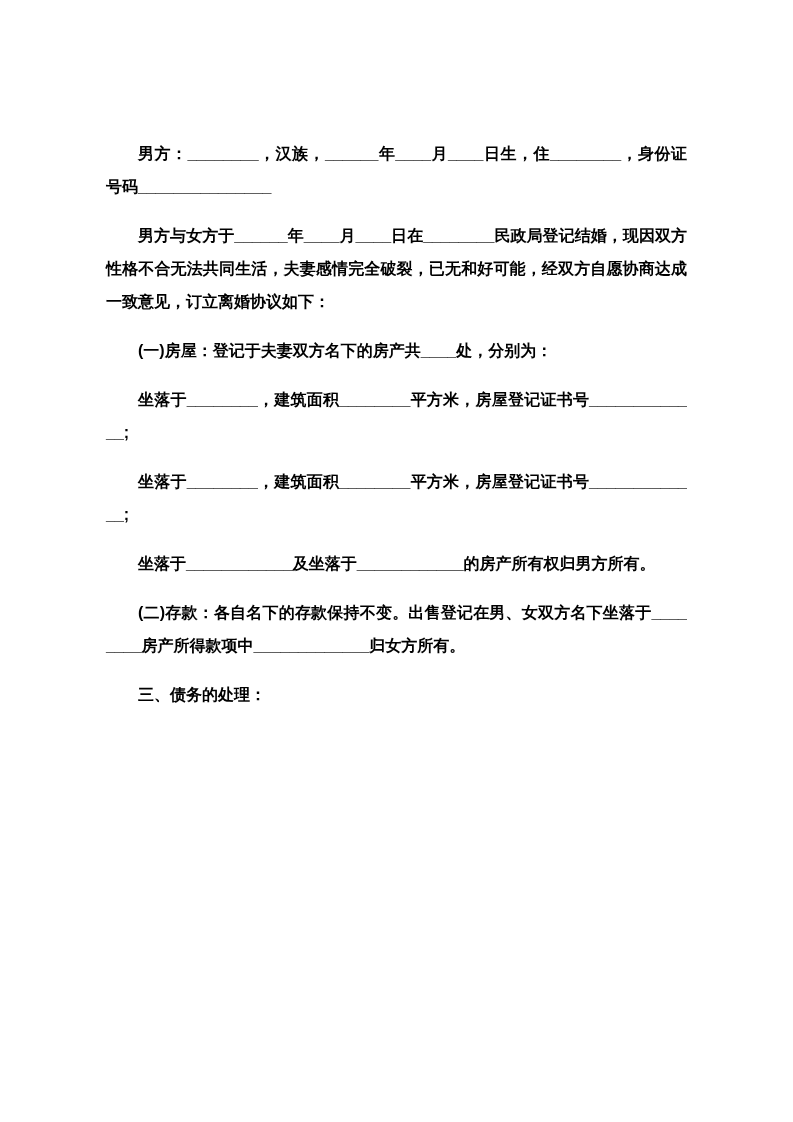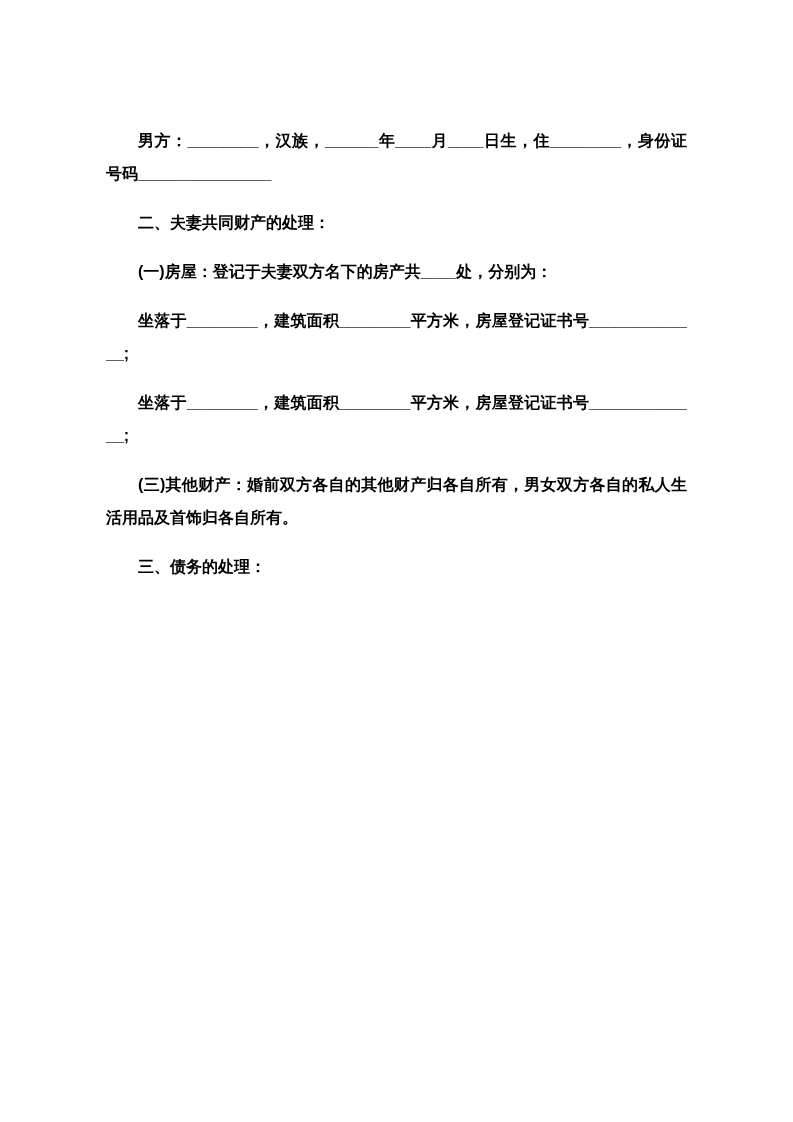--- a/index.html
+++ b/index.html
@@ -4,21 +4,21 @@
 <style>
   html, body {
     margin: 0;
     padding: 0;
     background: #ffffff;
   }
   .page {
     position: relative;
     width: 793px;
     height: 946px;
-    margin: 4px auto;
+    margin: 17px auto;
     background: #ffffff;
     box-sizing: border-box;
     padding: 120px 106px 40px 106px;
     font-family: "Liberation Sans", "DejaVu Sans", sans-serif;
     font-size: 16px;
     font-weight: 700;
     line-height: 33px;
     color: #000000;
     overflow: hidden;
   }
@@ -27,19 +27,20 @@
     text-indent: 2em;
     text-align: justify;
     word-break: break-all;
   }
 </style>
 </head>
 <body>
 
 <div class="page">
   <p class="para">男方：________，汉族，______年____月____日生，住________，身份证号码_______________</p>
-  <p class="para">二、夫妻共同财产的处理：</p>
+  <p class="para">男方与女方于______年____月____日在________民政局登记结婚，现因双方性格不合无法共同生活，夫妻感情完全破裂，已无和好可能，经双方自愿协商达成一致意见，订立离婚协议如下：</p>
   <p class="para">(一)房屋：登记于夫妻双方名下的房产共____处，分别为：</p>
   <p class="para">坐落于________，建筑面积________平方米，房屋登记证书号_____________;</p>
   <p class="para">坐落于________，建筑面积________平方米，房屋登记证书号_____________;</p>
-  <p class="para">(三)其他财产：婚前双方各自的其他财产归各自所有，男女双方各自的私人生活用品及首饰归各自所有。</p>
+  <p class="para">坐落于____________及坐落于____________的房产所有权归男方所有。</p>
+  <p class="para">(二)存款：各自名下的存款保持不变。出售登记在男、女双方名下坐落于________房产所得款项中_____________归女方所有。</p>
   <p class="para">三、债务的处理：</p>
 </div>
 
 </body></html>

